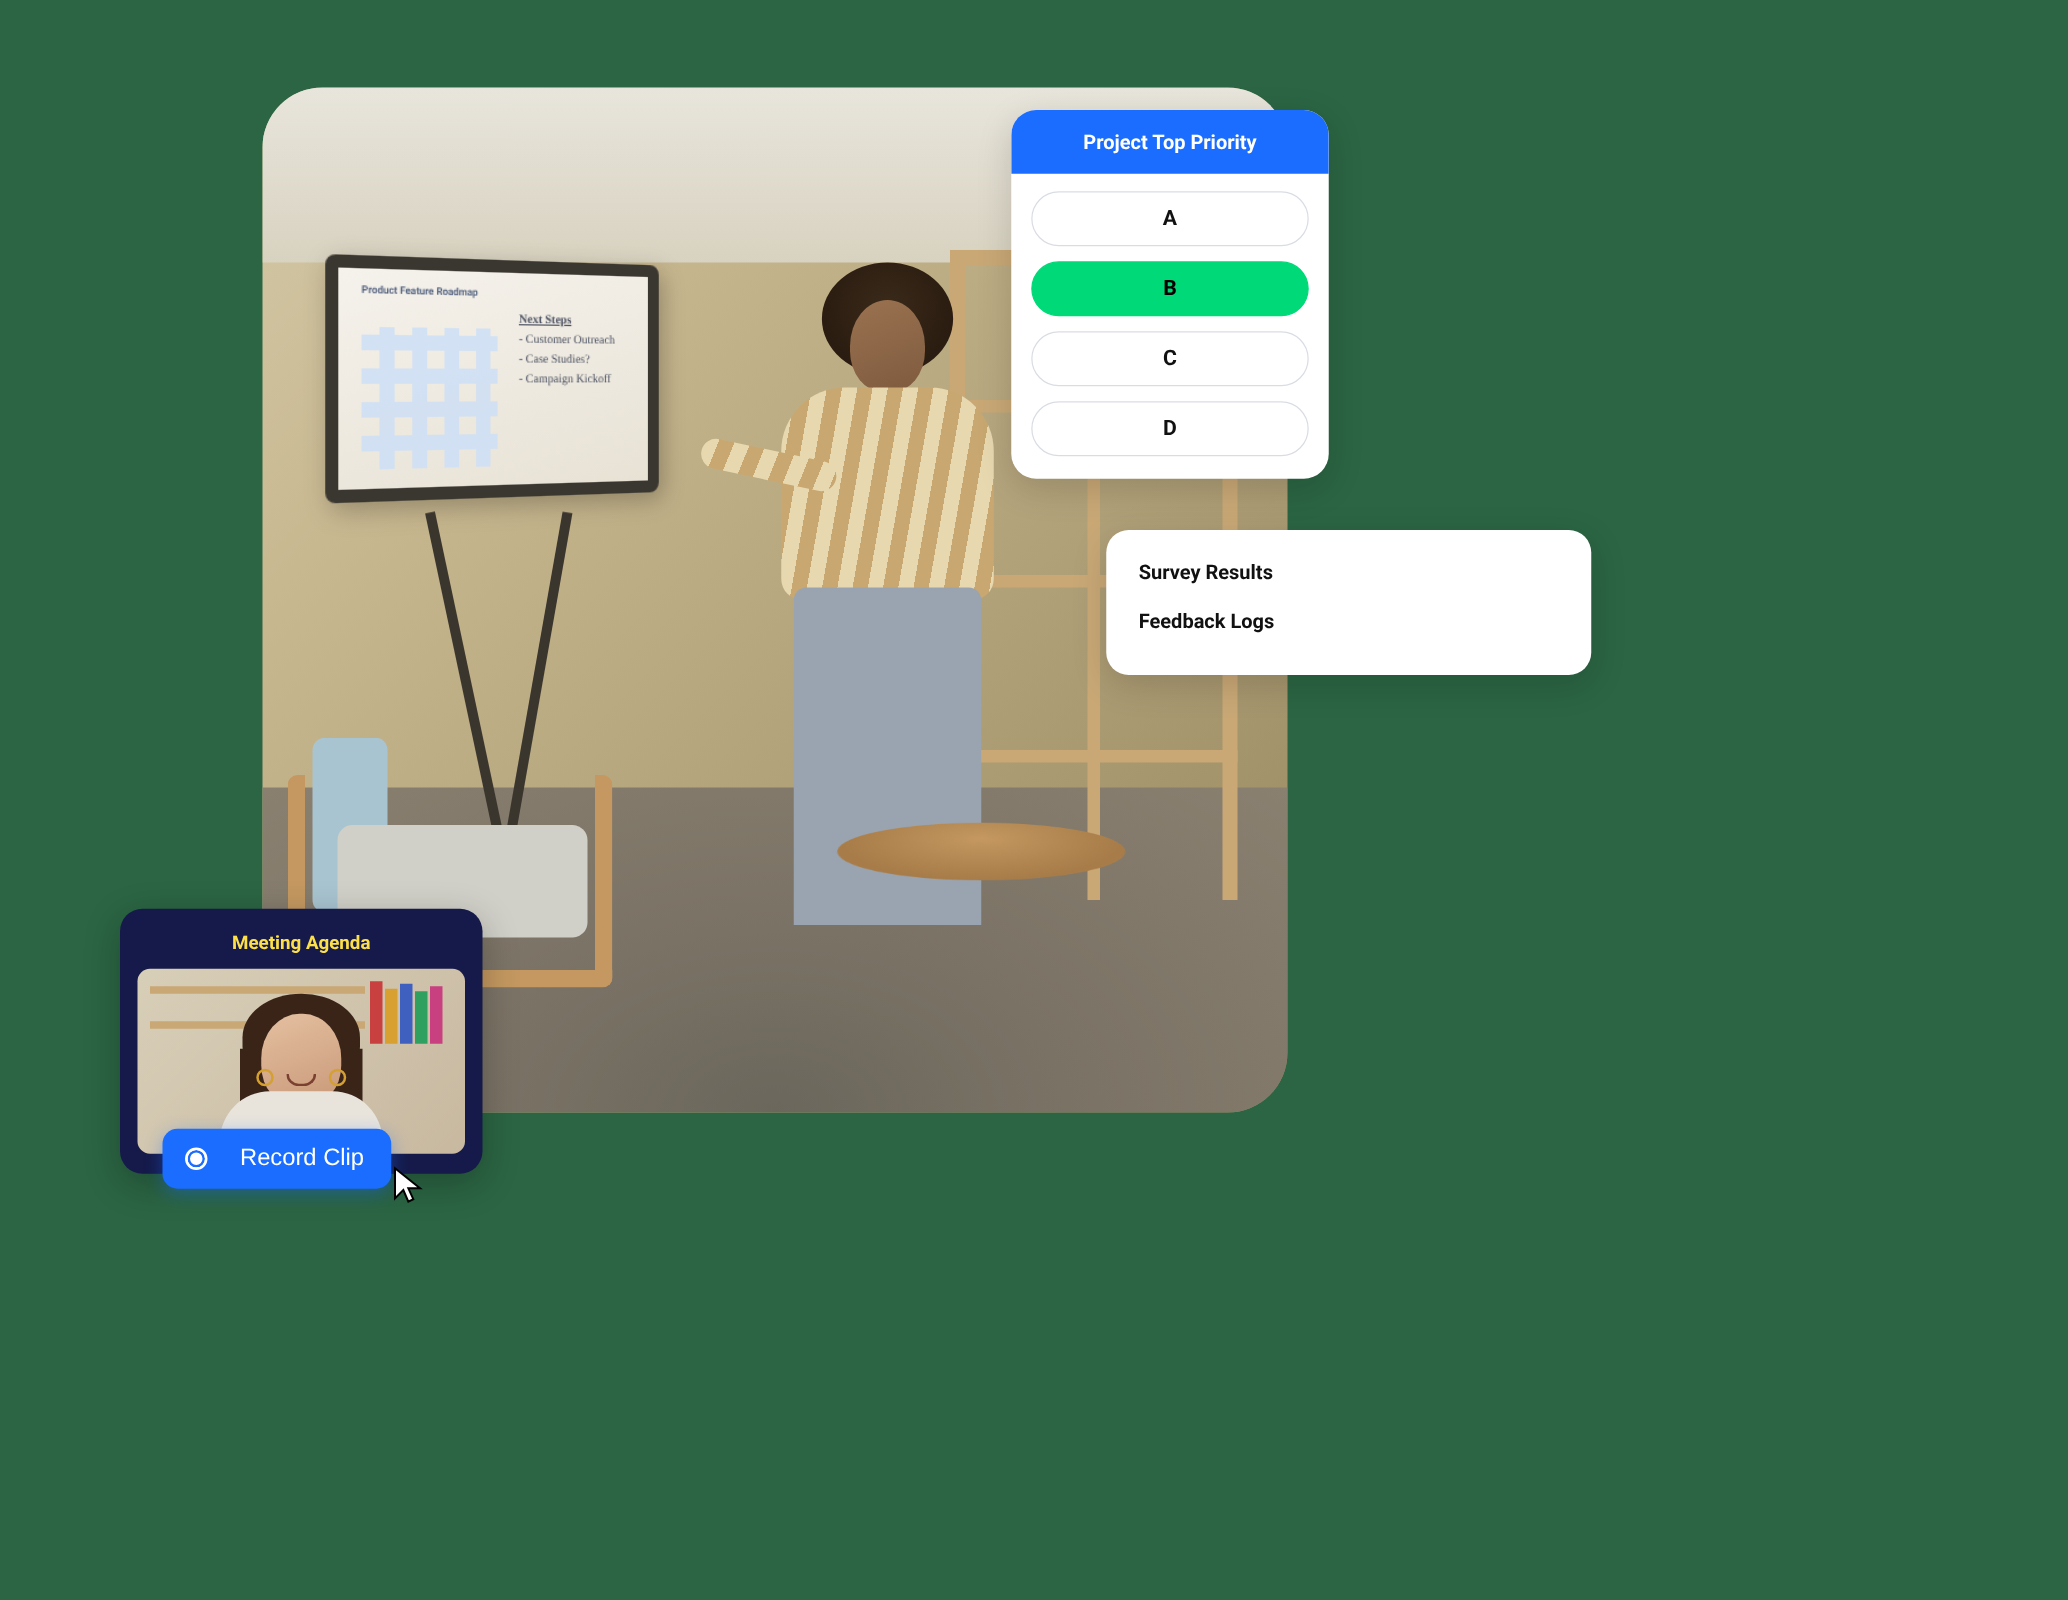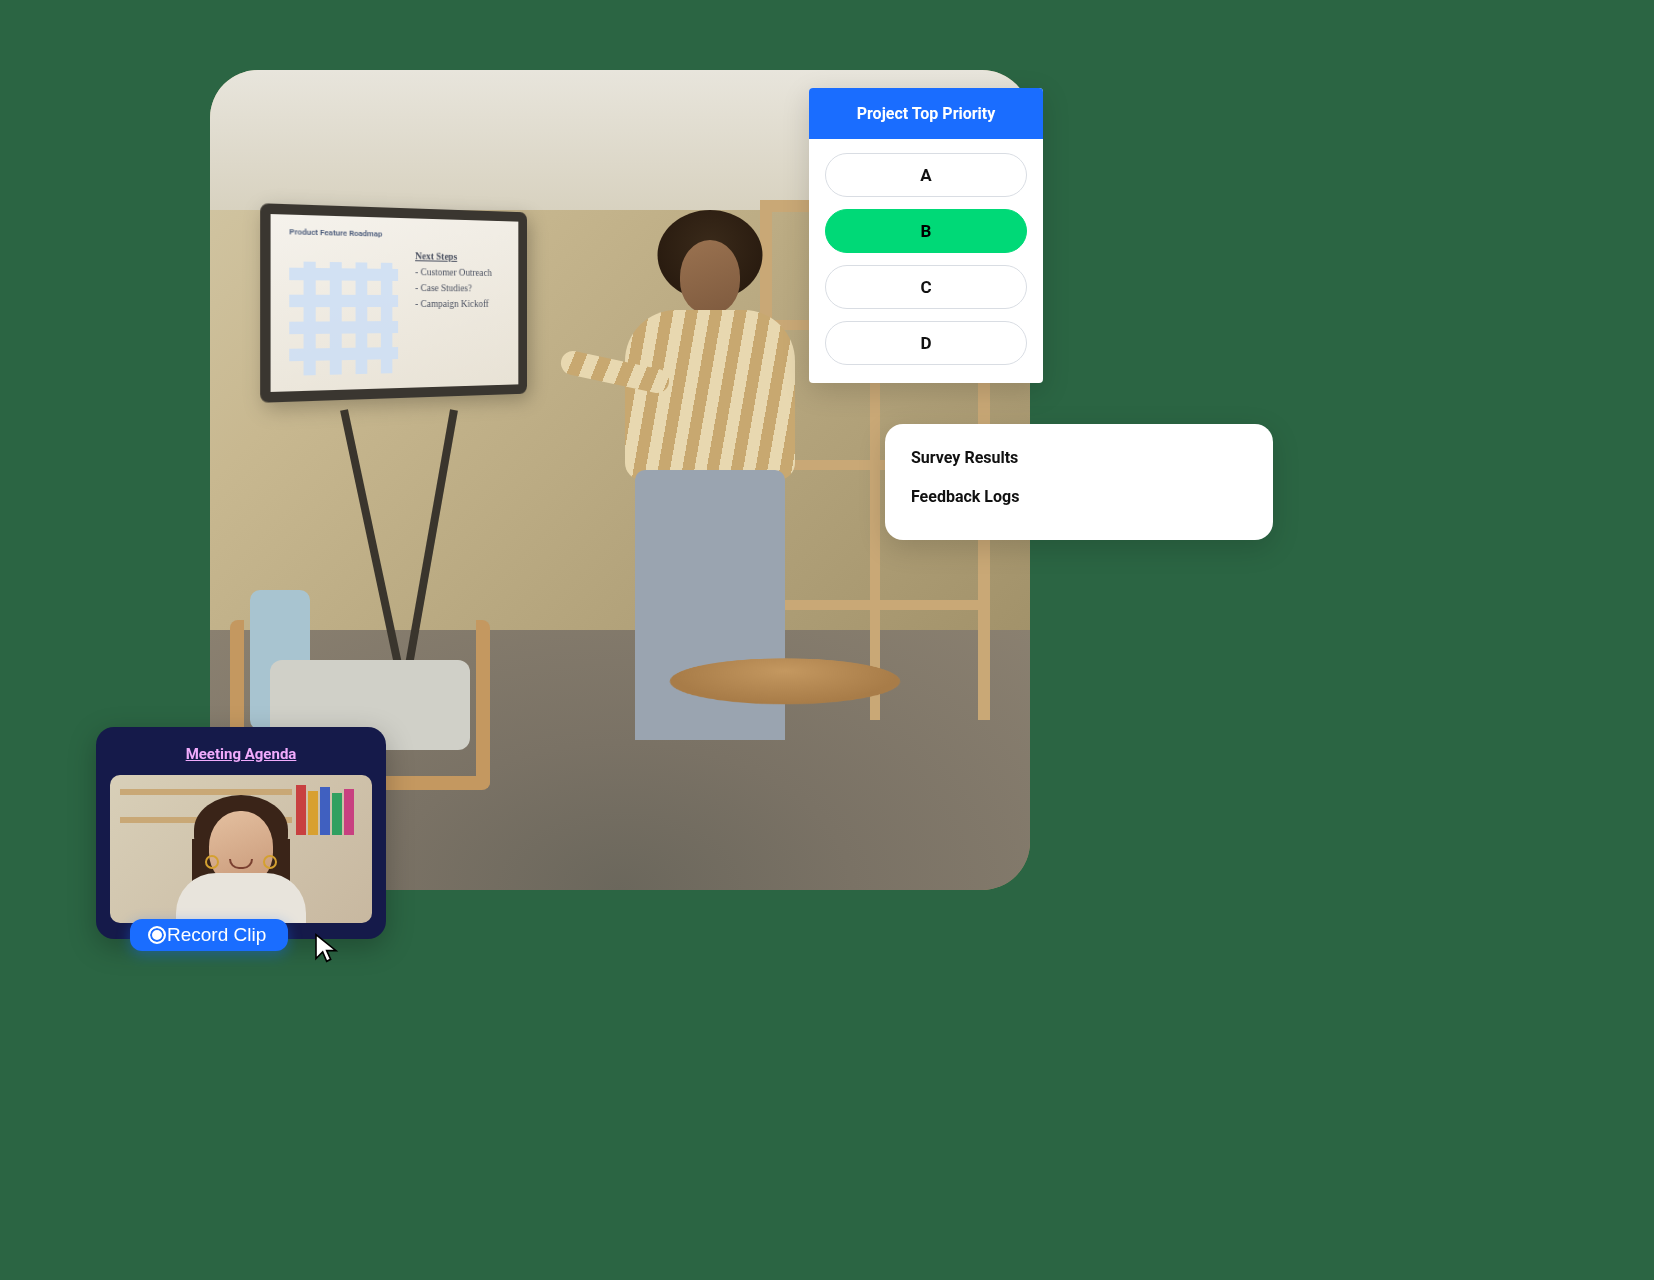--- a/index.html
+++ b/index.html
@@ -115,23 +115,23 @@
     position:absolute; left:20px; top:520px; width:280px; height:200px;
   }
   .chair-seat { position:absolute; left:40px; top:70px; width:200px; height:90px; background:#d0d0c8; border-radius:12px;}
   .chair-back { position:absolute; left:20px; top:0; width:60px; height:140px; background:#a8c4d0; border-radius:10px;}
   .chair-frame { position:absolute; left:0; top:30px; width:260px; height:170px; border:14px solid #c49860; border-radius:8px; border-top:none;}
 
   
   .poll-card {
     position: absolute;
     left: 809px; top: 88px;
-    width: 234px;
+    width: 254px;
     background: #fff;
-    border-radius: 4px;
+    border-radius: 20px;
     box-shadow: 0 8px 28px rgba(0,0,0,0.15);
     overflow: hidden;
   }
   .poll-header {
     background: #1a6dff;
     color: #fff;
     text-align: center;
     font-weight: 700;
     font-size: 16px;
     padding: 16px 10px;
@@ -179,23 +179,22 @@
   .agenda-card {
     position:absolute;
     left: 96px; top: 727px;
     width: 290px;
     background:#151a4a;
     border-radius:18px;
     padding:14px 14px 16px;
     box-shadow: 0 8px 28px rgba(0,0,0,0.25);
   }
   .agenda-title {
-    color:#f0abfc; text-align:center; font-weight:700; font-size:15px;
+    color:#fde047; text-align:center; font-weight:700; font-size:15px;
     padding:4px 0 12px;
-    text-decoration:underline;
   }
   .agenda-thumb {
     width:100%; height:148px; border-radius:10px;
     background: linear-gradient(135deg,#d8cfb8 0%, #c8b8a0 100%);
     position:relative; overflow:hidden;
   }
   .thumb-shelf {
     position:absolute; left:10px; top:14px; right:80px; height:60px;
     background:
       linear-gradient(#c9a876,#c9a876) 0 0/100% 6px no-repeat,
@@ -231,25 +230,25 @@
     width:130px; height:70px; background:#e8e4dc; border-radius:40px 40px 0 0;
   }
   .thumb-smile {
     position:absolute; left:50%; top:84px; transform:translateX(-50%);
     width:24px; height:10px; border:2px solid #7a4030; border-top:none; border-radius:0 0 14px 14px;
   }
 
   .record-btn {
     position:absolute;
     left:34px; bottom:-12px;
-    height:32px; padding:0 22px 0 18px;
+    height:48px; padding:0 22px 0 18px;
     background:#1a6dff; color:#fff;
     border:none; border-radius:12px;
     font-size:19px; font-weight:500;
-    display:flex; align-items:center; gap:1px;
+    display:flex; align-items:center; gap:26px;
     cursor:pointer;
     box-shadow:0 4px 14px rgba(26,109,255,0.4);
   }
   .record-dot {
     width:18px; height:18px; border-radius:50%;
     border:2.5px solid #fff; background:#fff;
     box-shadow: inset 0 0 0 2px #1a6dff;
   }
   .cursor-arrow {
     position:absolute; left:312px; top:932px;

